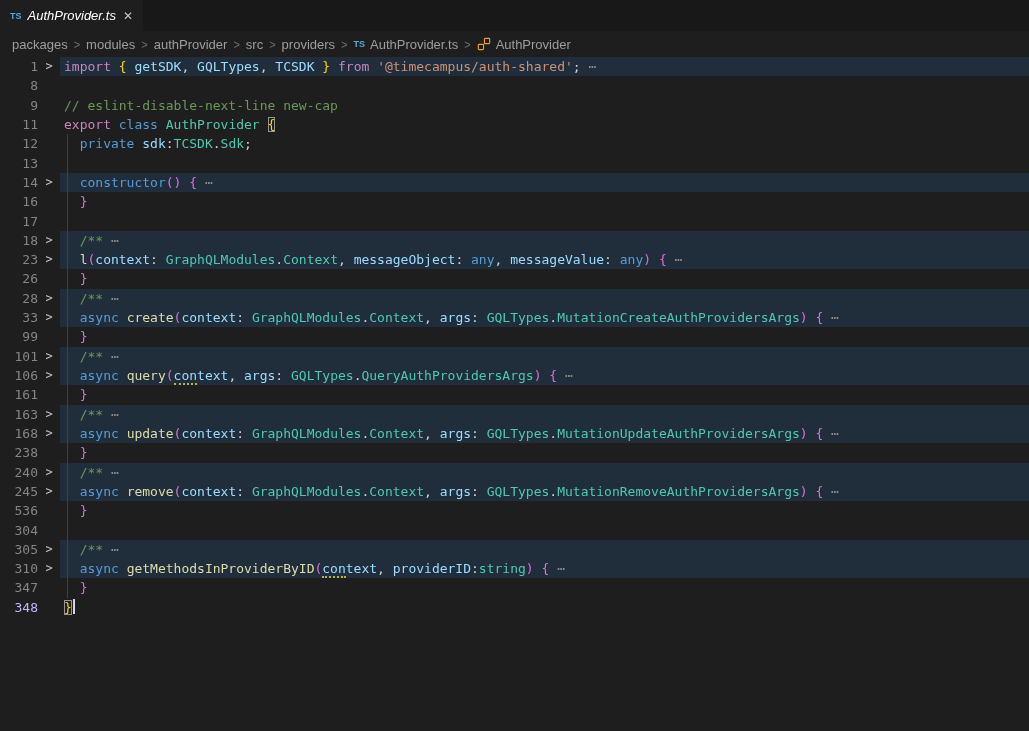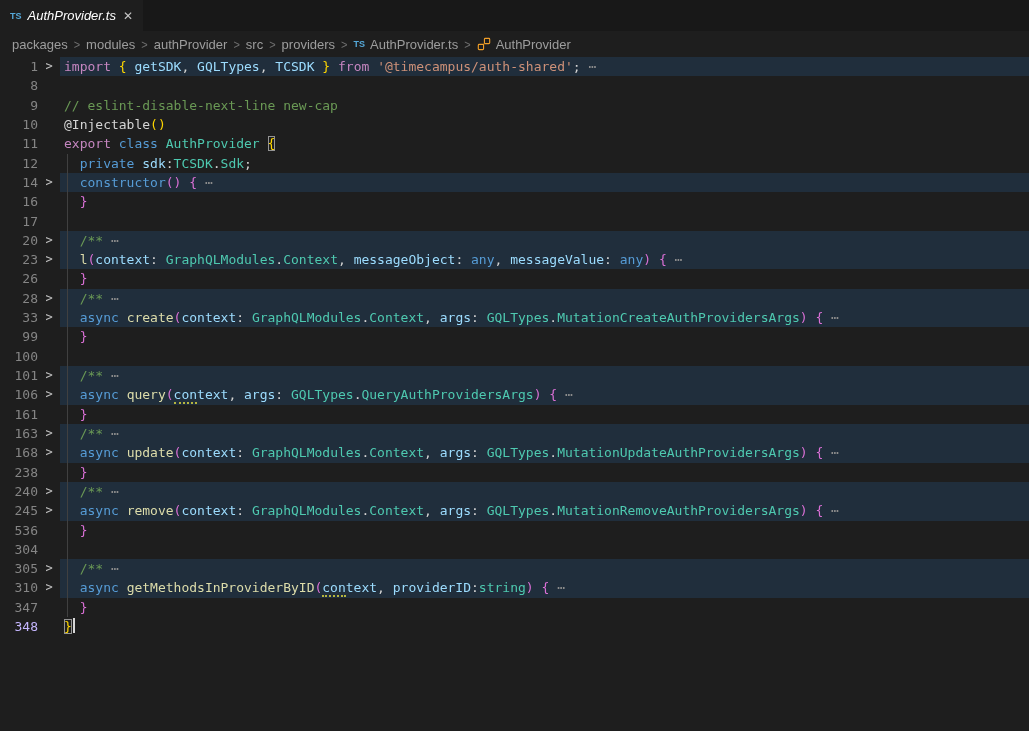--- a/index.html
+++ b/index.html
@@ -102,51 +102,51 @@
       <span class="num">8</span>
       <span class="chev"></span>
       <span class="content"></span>
     </div>
     <div class="row">
       <span class="num">9</span>
       <span class="chev"></span>
       <span class="content"><span style="color: rgb(106, 153, 85);">// eslint-disable-next-line new-cap</span></span>
     </div>
     <div class="row">
-      <span class="num">10</span>
-      <span class="chev"></span>
-      <span class="content"><span style="color: rgb(212, 212, 212);">@Injectable</span><span style="color: rgb(255, 215, 0);">()</span></span>
-    </div>
-    <div class="row">
       <span class="num">11</span>
       <span class="chev"></span>
       <span class="content"><span style="color: rgb(197, 134, 192);">export </span><span style="color: rgb(86, 156, 214);">class </span><span style="color: rgb(78, 201, 176);">AuthProvider </span><span class="matchB" style="color: rgb(255, 215, 0);">{</span></span>
     </div>
     <div class="row">
       <span class="num">12</span>
       <span class="chev"></span>
       <span class="content"><i class="guide"></i><span style="color: rgb(212, 212, 212);">  </span><span style="color: rgb(86, 156, 214);">private </span><span style="color: rgb(156, 220, 254);">sdk</span><span style="color: rgb(212, 212, 212);">:</span><span style="color: rgb(78, 201, 176);">TCSDK</span><span style="color: rgb(212, 212, 212);">.</span><span style="color: rgb(78, 201, 176);">Sdk</span><span style="color: rgb(212, 212, 212);">;</span></span>
     </div>
     <div class="row">
+      <span class="num">13</span>
+      <span class="chev"></span>
+      <span class="content"><i class="guide"></i></span>
+    </div>
+    <div class="row">
       <span class="num">14</span>
       <span class="chev">&gt;</span>
       <span class="content hl"><i class="guide"></i><span style="color: rgb(212, 212, 212);">  </span><span style="color: rgb(86, 156, 214);">constructor</span><span style="color: rgb(218, 112, 214);">()</span><span style="color: rgb(212, 212, 212);"> </span><span style="color: rgb(218, 112, 214);">{</span><span style="color: rgb(140, 140, 140);"> ⋯</span></span>
     </div>
     <div class="row">
       <span class="num">16</span>
       <span class="chev"></span>
       <span class="content"><i class="guide"></i><span style="color: rgb(212, 212, 212);">  </span><span style="color: rgb(218, 112, 214);">}</span></span>
     </div>
     <div class="row">
       <span class="num">17</span>
       <span class="chev"></span>
       <span class="content"><i class="guide"></i></span>
     </div>
     <div class="row">
-      <span class="num">20</span>
+      <span class="num">18</span>
       <span class="chev">&gt;</span>
       <span class="content hl"><i class="guide"></i><span style="color: rgb(212, 212, 212);">  </span><span style="color: rgb(106, 153, 85);">/**</span><span style="color: rgb(140, 140, 140);"> ⋯</span></span>
     </div>
     <div class="row">
       <span class="num">23</span>
       <span class="chev">&gt;</span>
       <span class="content hl"><i class="guide"></i><span style="color: rgb(212, 212, 212);">  </span><span style="color: rgb(220, 220, 170);">l</span><span style="color: rgb(218, 112, 214);">(</span><span style="color: rgb(156, 220, 254);">context</span><span style="color: rgb(212, 212, 212);">: </span><span style="color: rgb(78, 201, 176);">GraphQLModules</span><span style="color: rgb(212, 212, 212);">.</span><span style="color: rgb(78, 201, 176);">Context</span><span style="color: rgb(212, 212, 212);">, </span><span style="color: rgb(156, 220, 254);">messageObject</span><span style="color: rgb(212, 212, 212);">: </span><span style="color: rgb(86, 156, 214);">any</span><span style="color: rgb(212, 212, 212);">, </span><span style="color: rgb(156, 220, 254);">messageValue</span><span style="color: rgb(212, 212, 212);">: </span><span style="color: rgb(86, 156, 214);">any</span><span style="color: rgb(218, 112, 214);">)</span><span style="color: rgb(212, 212, 212);"> </span><span style="color: rgb(218, 112, 214);">{</span><span style="color: rgb(140, 140, 140);"> ⋯</span></span>
     </div>
     <div class="row">
       <span class="num">26</span>
@@ -160,25 +160,20 @@
     </div>
     <div class="row">
       <span class="num">33</span>
       <span class="chev">&gt;</span>
       <span class="content hl"><i class="guide"></i><span style="color: rgb(212, 212, 212);">  </span><span style="color: rgb(86, 156, 214);">async </span><span style="color: rgb(220, 220, 170);">create</span><span style="color: rgb(218, 112, 214);">(</span><span style="color: rgb(156, 220, 254);">context</span><span style="color: rgb(212, 212, 212);">: </span><span style="color: rgb(78, 201, 176);">GraphQLModules</span><span style="color: rgb(212, 212, 212);">.</span><span style="color: rgb(78, 201, 176);">Context</span><span style="color: rgb(212, 212, 212);">, </span><span style="color: rgb(156, 220, 254);">args</span><span style="color: rgb(212, 212, 212);">: </span><span style="color: rgb(78, 201, 176);">GQLTypes</span><span style="color: rgb(212, 212, 212);">.</span><span style="color: rgb(78, 201, 176);">MutationCreateAuthProvidersArgs</span><span style="color: rgb(218, 112, 214);">)</span><span style="color: rgb(212, 212, 212);"> </span><span style="color: rgb(218, 112, 214);">{</span><span style="color: rgb(140, 140, 140);"> ⋯</span></span>
     </div>
     <div class="row">
       <span class="num">99</span>
       <span class="chev"></span>
       <span class="content"><i class="guide"></i><span style="color: rgb(212, 212, 212);">  </span><span style="color: rgb(218, 112, 214);">}</span></span>
-    </div>
-    <div class="row">
-      <span class="num">100</span>
-      <span class="chev"></span>
-      <span class="content"><i class="guide"></i></span>
     </div>
     <div class="row">
       <span class="num">101</span>
       <span class="chev">&gt;</span>
       <span class="content hl"><i class="guide"></i><span style="color: rgb(212, 212, 212);">  </span><span style="color: rgb(106, 153, 85);">/**</span><span style="color: rgb(140, 140, 140);"> ⋯</span></span>
     </div>
     <div class="row">
       <span class="num">106</span>
       <span class="chev">&gt;</span>
       <span class="content hl"><i class="guide"></i><span style="color: rgb(212, 212, 212);">  </span><span style="color: rgb(86, 156, 214);">async </span><span style="color: rgb(220, 220, 170);">query</span><span style="color: rgb(218, 112, 214);">(</span><span class="hintU" style="color: rgb(156, 220, 254);">con</span><span style="color: rgb(156, 220, 254);">text</span><span style="color: rgb(212, 212, 212);">, </span><span style="color: rgb(156, 220, 254);">args</span><span style="color: rgb(212, 212, 212);">: </span><span style="color: rgb(78, 201, 176);">GQLTypes</span><span style="color: rgb(212, 212, 212);">.</span><span style="color: rgb(78, 201, 176);">QueryAuthProvidersArgs</span><span style="color: rgb(218, 112, 214);">)</span><span style="color: rgb(212, 212, 212);"> </span><span style="color: rgb(218, 112, 214);">{</span><span style="color: rgb(140, 140, 140);"> ⋯</span></span>

